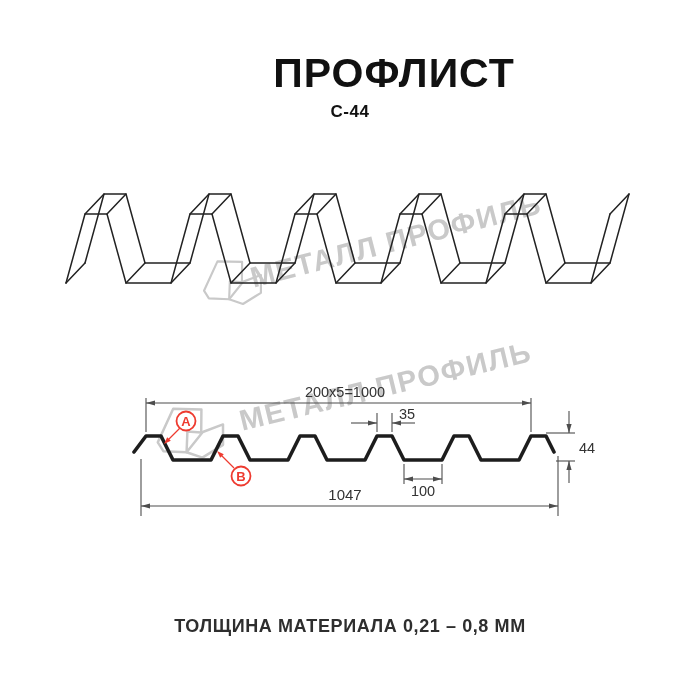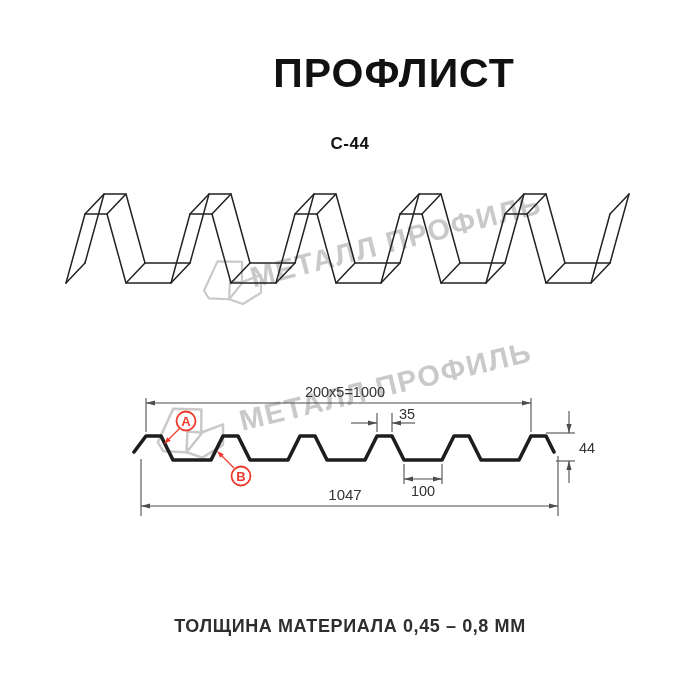--- a/index.html
+++ b/index.html
@@ -9,21 +9,21 @@
     font-family:"Liberation Sans", sans-serif;
   }
   .abs{position:absolute;}
   
   .title{
     top:50px;left:0;width:700px;text-align:center;
     font-size:41px;font-weight:800;letter-spacing:1px;color:#111;margin-left:44px;
   }
   .subtitle{
     top:102px;left:0;width:700px;text-align:center;
-    font-size:17px;font-weight:700;letter-spacing:.5px;color:#111;margin-top:32px;
+    font-size:17px;font-weight:700;letter-spacing:.5px;color:#111;
   }
   
   .wm-text{
     font-size:29px;font-weight:700;letter-spacing:1.5px;
     color:#c9c9c9;white-space:nowrap;
     transform-origin:left center;
   }
   .wm1-text{top:262px;left:251px;transform:rotate(-14.5deg);}
   .wm2-text{top:405px;left:240px;transform:rotate(-13.5deg);}
   .wm-logo{transform-origin:center center;}
@@ -136,13 +136,13 @@
   </g>
 
   <g>
     <circle cx="241" cy="96" r="9.5" fill="none" stroke="#ee3b30" stroke-width="1.8"></circle>
     <text class="ab-text" x="241" y="100.5" text-anchor="middle" fill="#ee3b30">В</text>
     <line x1="234" y1="88" x2="220" y2="74" stroke="#ee3b30" stroke-width="1.3"></line>
     <polygon points="217,71 220.2,77.8 223.8,74.2" fill="#ee3b30"></polygon>
   </g>
 </svg>
 
-<div class="abs footer-text">ТОЛЩИНА МАТЕРИАЛА 0,45 – 0,8 ММ</div>
+<div class="abs footer-text">ТОЛЩИНА МАТЕРИАЛА 0,21 – 0,8 ММ</div>
 
 </body></html>

